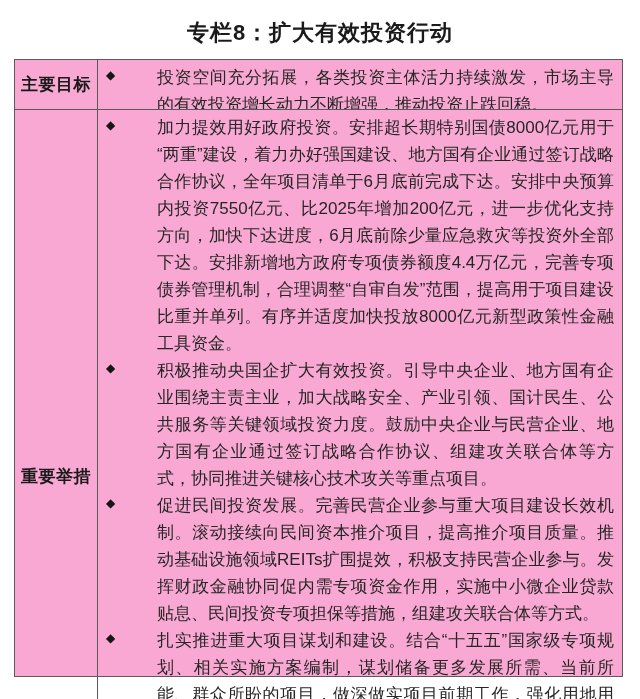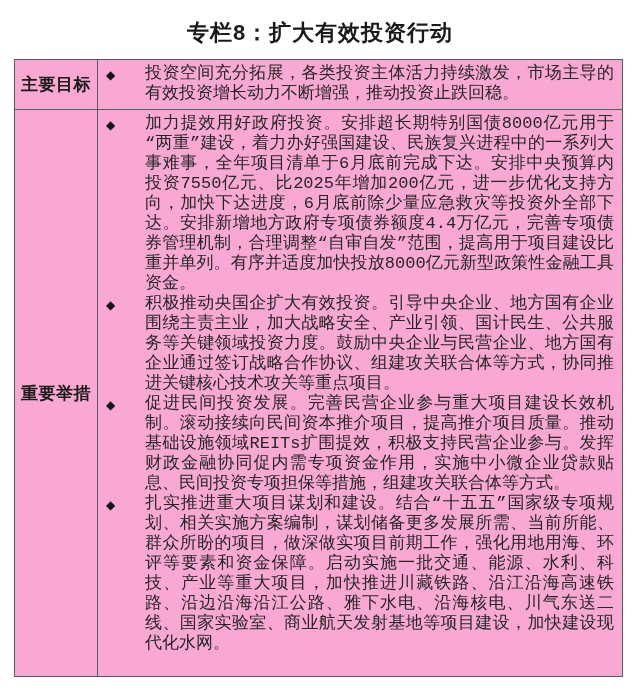--- a/index.html
+++ b/index.html
@@ -68,24 +68,25 @@
     width: 41px;
     font-size: 12px;
     line-height: 22.3px;
     padding-left: 2px;
     color: #161616;
     font-family: "DejaVu Sans", sans-serif;
   }
   .bullet-text {
     flex: 1;
     font-size: 17px;
-    line-height: 20px;
+    line-height: 27px;
     text-align: justify;
     color: #262626;
-    font-family: Liberation Mono, monospace;
+    font-family: Liberation Sans, sans-serif;
+    margin-left: 12px;
   }
 </style>
 </head>
 <body>
 
 <div class="page">
 
   <div class="box-title">专栏8：扩大有效投资行动</div>
 
   <div class="box-table">
@@ -98,21 +99,21 @@
             <span class="bullet-text">投资空间充分拓展，各类投资主体活力持续激发，市场主导的有效投资增长动力不断增强，推动投资止跌回稳。</span>
           </div>
         </div>
     </div>
 
     <div class="t-row row-measures">
       <div class="label-cell">重要举措</div>
       <div class="content-cell">
           <div class="bullet">
             <span class="marker">◆</span>
-            <span class="bullet-text">加力提效用好政府投资。安排超长期特别国债8000亿元用于“两重”建设，着力办好强国建设、民族复兴进程中的一系列大事难事，全年项目清单于6月底前完成下达。安排中央预算内投资7550亿元、比2025年增加200亿元，进一步优化支持方向，加快下达进度，6月底前除少量应急救灾等投资外全部下达。安排新增地方政府专项债券额度4.4万亿元，完善专项债券管理机制，合理调整“自审自发”范围，提高用于项目建设比重并单列。有序并适度加快投放8000亿元新型政策性金融工具资金。</span>
+            <span class="bullet-text">加力提效用好政府投资。安排超长期特别国债8000亿元用于“两重”建设，着力办好强国建设、地方国有企业通过签订战略合作协议，全年项目清单于6月底前完成下达。安排中央预算内投资7550亿元、比2025年增加200亿元，进一步优化支持方向，加快下达进度，6月底前除少量应急救灾等投资外全部下达。安排新增地方政府专项债券额度4.4万亿元，完善专项债券管理机制，合理调整“自审自发”范围，提高用于项目建设比重并单列。有序并适度加快投放8000亿元新型政策性金融工具资金。</span>
           </div>
           <div class="bullet">
             <span class="marker">◆</span>
             <span class="bullet-text">积极推动央国企扩大有效投资。引导中央企业、地方国有企业围绕主责主业，加大战略安全、产业引领、国计民生、公共服务等关键领域投资力度。鼓励中央企业与民营企业、地方国有企业通过签订战略合作协议、组建攻关联合体等方式，协同推进关键核心技术攻关等重点项目。</span>
           </div>
           <div class="bullet">
             <span class="marker">◆</span>
             <span class="bullet-text">促进民间投资发展。完善民营企业参与重大项目建设长效机制。滚动接续向民间资本推介项目，提高推介项目质量。推动基础设施领域REITs扩围提效，积极支持民营企业参与。发挥财政金融协同促内需专项资金作用，实施中小微企业贷款贴息、民间投资专项担保等措施，组建攻关联合体等方式。</span>
           </div>
           <div class="bullet">

